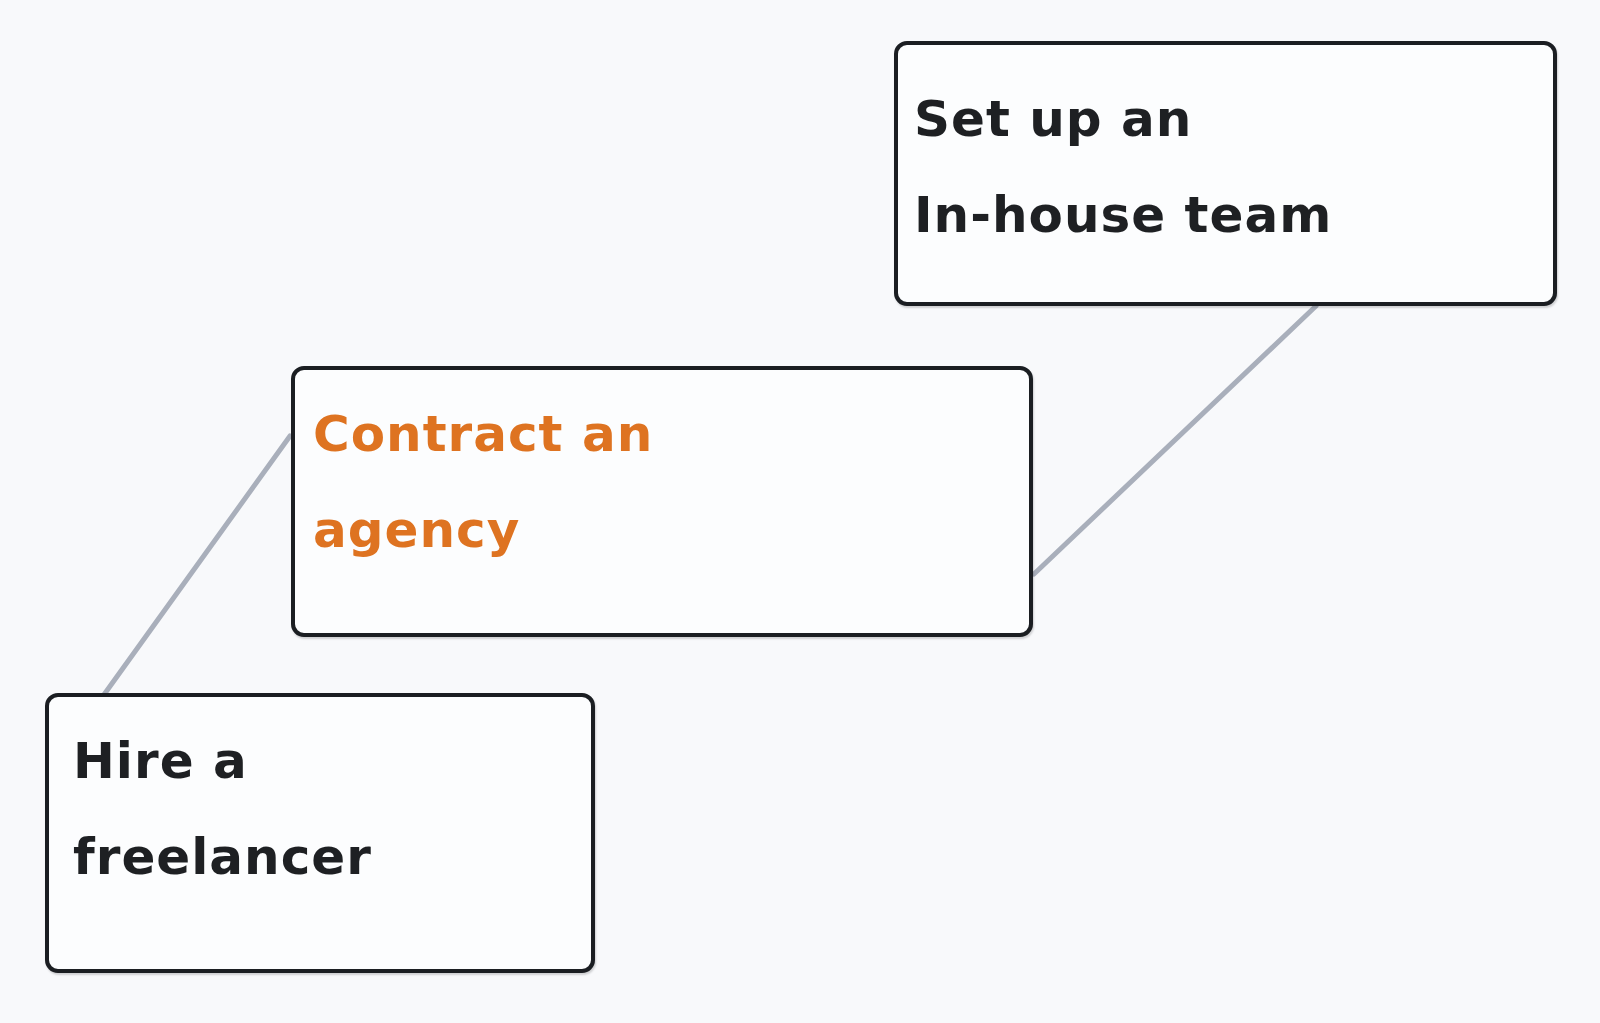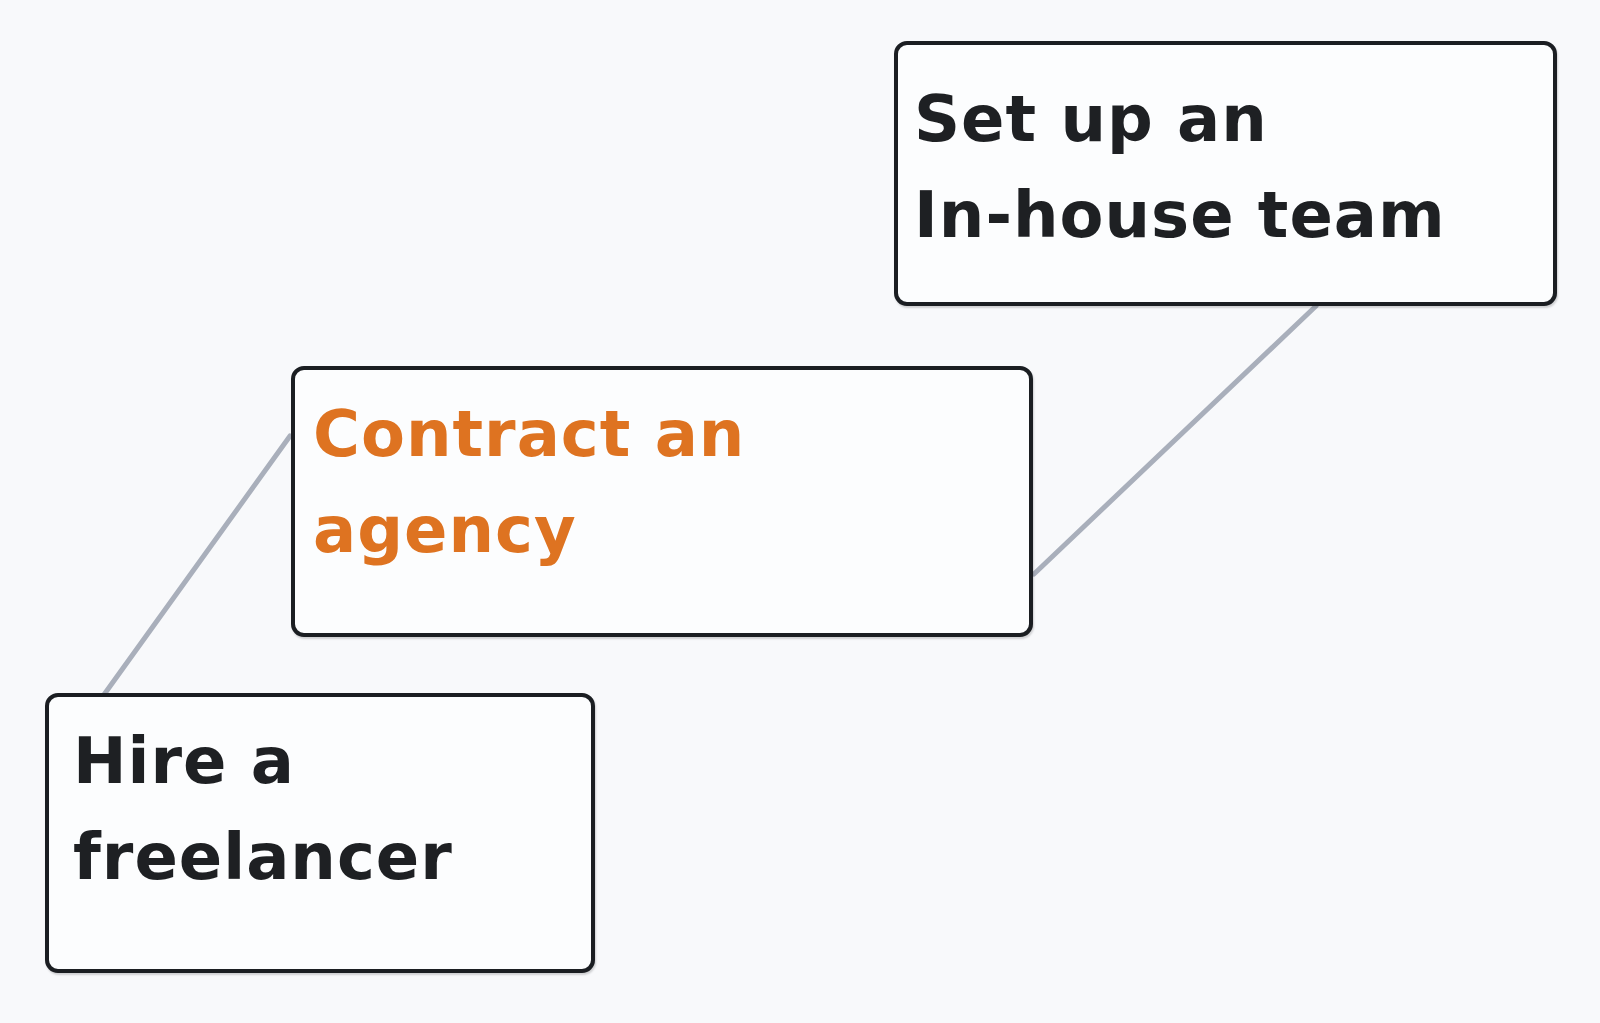--- a/index.html
+++ b/index.html
@@ -32,21 +32,21 @@
     background: #FCFDFE;
     border: 4px solid #1B1E22;
     border-radius: 13px;
     box-shadow: 1px 2px 2px rgba(20, 24, 30, 0.18);
     cursor: pointer;
   }
   .node-label {
     display: block;
     white-space: pre-line;
     font-weight: 700;
-    font-size: 64px;
+    font-size: 50px;
     line-height: 96px;
     letter-spacing: 1px;
     color: #1E2023;
   }
   
   .node--inhouse {
     left: 894px;
     top: 41px;
     width: 663px;
     height: 265px;

